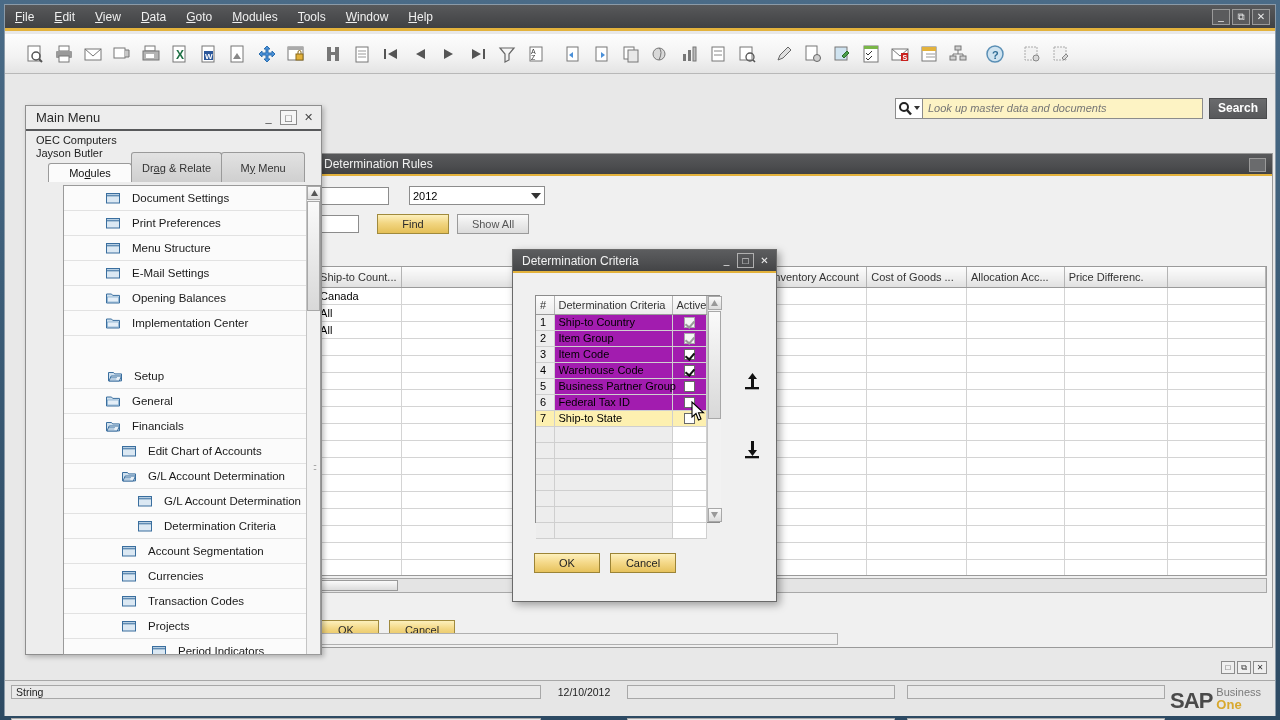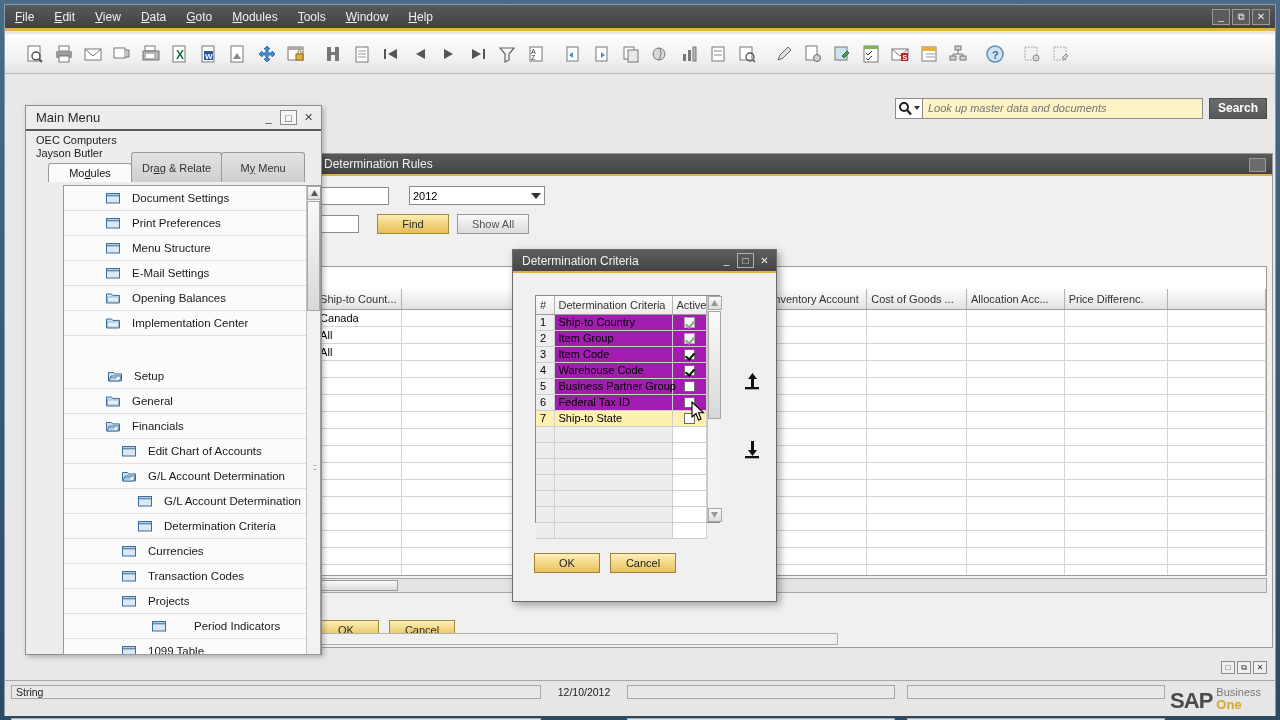--- a/index.html
+++ b/index.html
@@ -146,21 +146,21 @@
     height: 20px; min-width: 72px;
     font-size: 11px; color: #555;
     display: flex; align-items: center; justify-content: center;
   }
 
   
   #grid {
     position: absolute; left: 4px; top: 88px; width: 1074px; height: 310px;
     border: 1px solid #9a9a9a; background: #fff; overflow: hidden;
   }
-  #grid table { border-collapse: collapse; table-layout: fixed; margin-top: 22px; }
+  #grid table { border-collapse: collapse; table-layout: fixed; }
   #grid th {
     background: linear-gradient(180deg,#fcfcfc 0%,#ededed 60%,#e0e0e0 100%);
     border-right: 1px solid #b4b4b4; border-bottom: 1px solid #9a9a9a;
     font-weight: normal; font-size: 11px; color: #333;
     text-align: left; padding: 3px 4px; height: 20px;
     white-space: nowrap; overflow: hidden;
   }
   #grid td {
     border-right: 1px solid #d4d4d4; border-bottom: 1px solid #d4d4d4;
     font-size: 11px; padding: 1px 4px; height: 17px;
@@ -1099,41 +1099,50 @@
               </span>
               <span>Determination Criteria</span>
             </div>
             <div class="tree-item" style="padding-left: 58px;">
               <span style="display: inline-flex; margin-right: 6px; flex: 0 0 auto;">
                 <svg class="ticon" viewBox="0 0 14 12">
                   <rect x="0.5" y="1.5" width="13" height="9.5" fill="#dbe8f3" stroke="#3a6e9e"></rect>
                   <rect x="0.5" y="1.5" width="13" height="2.3" fill="#b7cfe3" stroke="#3a6e9e"></rect>
                 </svg>
               </span>
-              <span>Currencies</span>
+              <span>Account Segmentation</span>
             </div>
             <div class="tree-item" style="padding-left: 58px;">
               <span style="display: inline-flex; margin-right: 6px; flex: 0 0 auto;">
                 <svg class="ticon" viewBox="0 0 14 12">
                   <rect x="0.5" y="1.5" width="13" height="9.5" fill="#dbe8f3" stroke="#3a6e9e"></rect>
                   <rect x="0.5" y="1.5" width="13" height="2.3" fill="#b7cfe3" stroke="#3a6e9e"></rect>
                 </svg>
               </span>
-              <span>Transaction Codes</span>
+              <span>Currencies</span>
             </div>
             <div class="tree-item" style="padding-left: 58px;">
               <span style="display: inline-flex; margin-right: 6px; flex: 0 0 auto;">
                 <svg class="ticon" viewBox="0 0 14 12">
                   <rect x="0.5" y="1.5" width="13" height="9.5" fill="#dbe8f3" stroke="#3a6e9e"></rect>
                   <rect x="0.5" y="1.5" width="13" height="2.3" fill="#b7cfe3" stroke="#3a6e9e"></rect>
                 </svg>
               </span>
+              <span>Transaction Codes</span>
+            </div>
+            <div class="tree-item" style="padding-left: 58px;">
+              <span style="display: inline-flex; margin-right: 6px; flex: 0 0 auto;">
+                <svg class="ticon" viewBox="0 0 14 12">
+                  <rect x="0.5" y="1.5" width="13" height="9.5" fill="#dbe8f3" stroke="#3a6e9e"></rect>
+                  <rect x="0.5" y="1.5" width="13" height="2.3" fill="#b7cfe3" stroke="#3a6e9e"></rect>
+                </svg>
+              </span>
               <span>Projects</span>
             </div>
-            <div class="tree-item" style="padding-left: 88px; gap: 16px;">
+            <div class="tree-item" style="padding-left: 88px;">
               <span style="display: inline-flex; margin-right: 6px; flex: 0 0 auto;">
                 <svg class="ticon" viewBox="0 0 14 12">
                   <rect x="0.5" y="1.5" width="13" height="9.5" fill="#dbe8f3" stroke="#3a6e9e"></rect>
                   <rect x="0.5" y="1.5" width="13" height="2.3" fill="#b7cfe3" stroke="#3a6e9e"></rect>
                 </svg>
               </span>
               <span>Period Indicators</span>
             </div>
             <div class="tree-item" style="padding-left: 58px;">
               <span style="display: inline-flex; margin-right: 6px; flex: 0 0 auto;">

